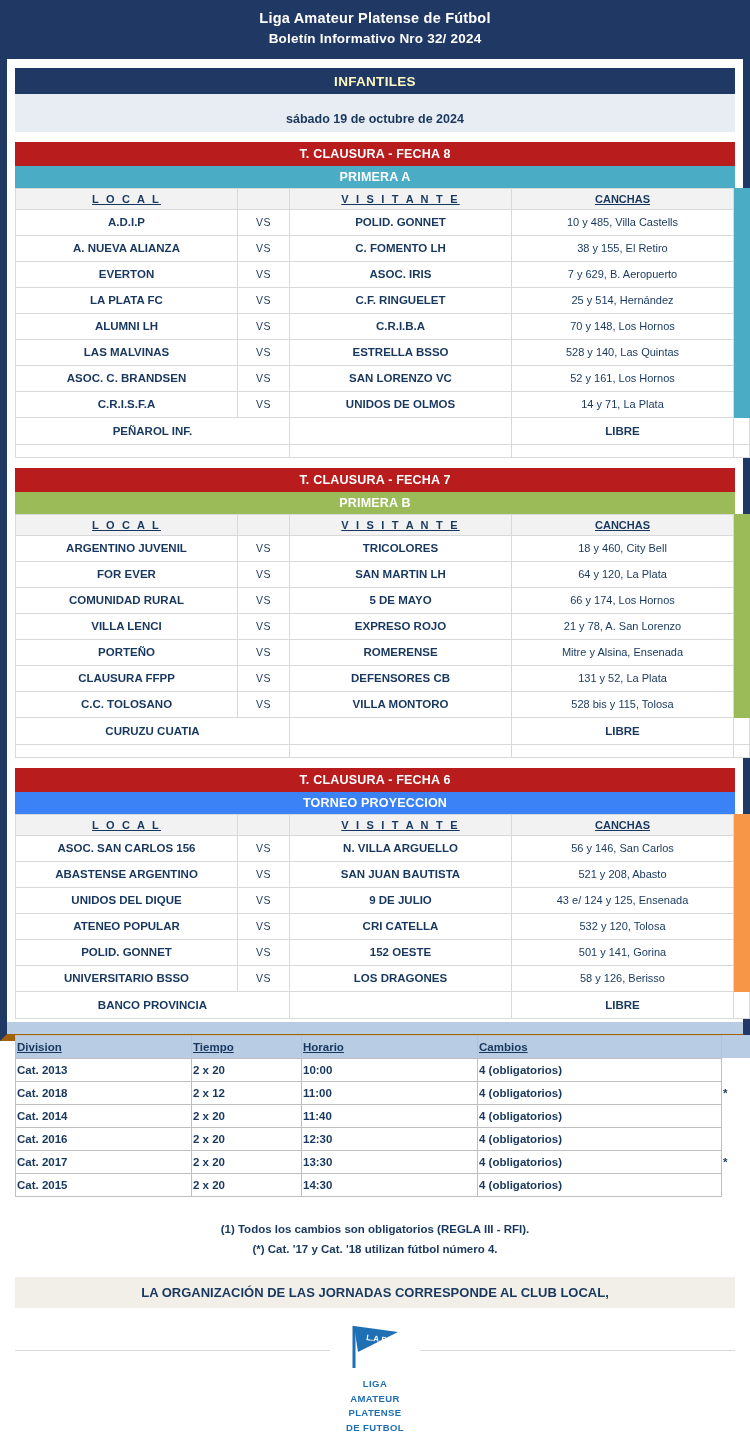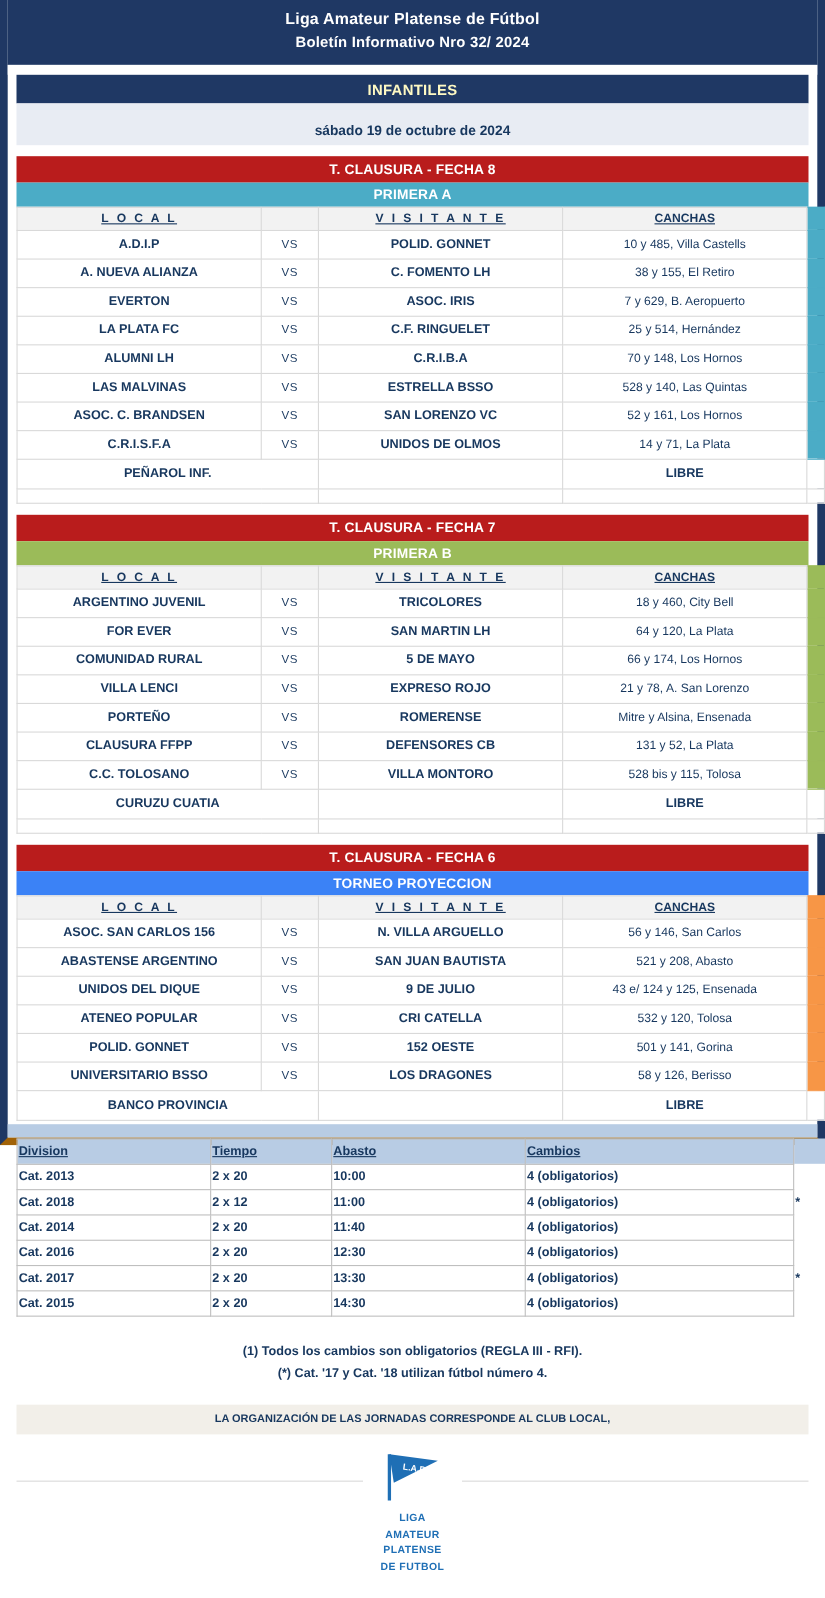--- a/index.html
+++ b/index.html
@@ -182,21 +182,21 @@
     color: #17375e;
     line-height: 1.75;
     padding-top: 22px;
     padding-bottom: 8px;
   }
 
   .orgbar {
     background: #f2efe9;
     text-align: center;
     font-weight: bold;
-    font-size: 10px;
+    font-size: 13px;
     color: #17375e;
     padding: 8px 0 8px 0;
     margin-top: 10px;
   }
 
   .logowrap {
     margin-top: 14px;
     display: flex;
     justify-content: center;
     align-items: center;
@@ -503,21 +503,21 @@
           <col style="width:176px">
             <col style="width:110px">
             <col style="width:176px">
             <col style="width:244px">
             <col style="width:28px">
         </colgroup>
         <tbody>
           <tr class="sched-head">
             <td><span>Division</span></td>
             <td><span>Tiempo</span></td>
-            <td><span>Abasto</span></td>
+            <td><span>Horario</span></td>
             <td><span>Cambios</span></td>
             <td class="star-col"></td>
           </tr>
           <tr>
             <td>Cat. 2013</td>
             <td>2 x 20</td>
             <td>10:00</td>
             <td>4 (obligatorios)</td>
             <td class="star-col"></td>
           </tr>

